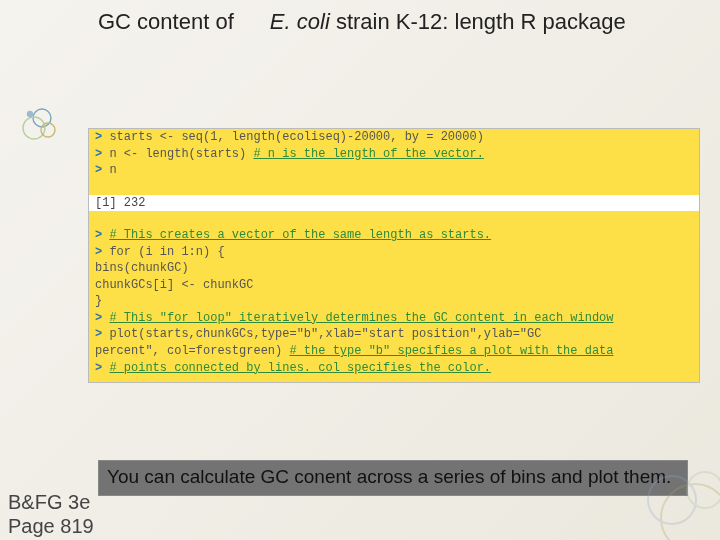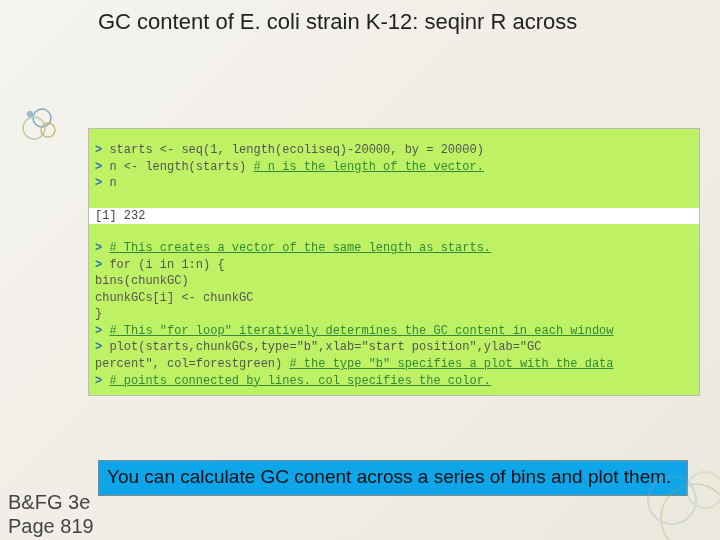--- a/index.html
+++ b/index.html
@@ -17,59 +17,61 @@
     top: 8px;
     left: 98px;
     width: 560px;
   }
   .title {
     font-size: 22px;
     color: #222;
     line-height: 1.25;
   }
   .title .italic {
+    font-style: italic;
+    margin-left: 30px;
   }
   .deco {
     position: absolute;
     left: 12px;
     top: 106px;
     width: 70px;
     height: 40px;
   }
   .code-block {
     position: absolute;
     left: 88px;
     top: 128px;
     width: 612px;
-    background: #bef264;
+    background: #fde047;
     border: 1px solid #bbb;
     font-family: Consolas, "Courier New", monospace;
     font-size: 12px;
     line-height: 1.38;
-    padding: 13px 6px 6px 6px;
+    padding: 0 6px 6px 6px;
     box-sizing: border-box;
   }
   .code-line {
     white-space: pre;
     color: #555;
   }
   .prompt { color: #2a6fb3; font-weight: bold; }
   .comment { color: #2f8a3a; text-decoration: underline; }
   .output-line {
     background: #ffffff;
     color: #444;
     margin: 16px -6px;
     padding: 0 6px;
   }
   .bottom-caption {
     position: absolute;
     left: 98px;
     top: 460px;
     width: 590px;
-    background: #0ea5e9;
+    background: #737373;
     border: 1px solid #888;
     padding: 4px 8px 6px 8px;
     font-size: 19px;
     line-height: 1.25;
     color: #111;
     box-sizing: border-box;
   }
   .footnote {
     position: absolute;
     left: 8px;
@@ -85,21 +87,21 @@
     width: 110px;
     height: 90px;
     opacity: 0.28;
   }
 </style>
 </head>
 <body>
 
 <div class="title-area">
   <div class="title">
-    <span>GC content of </span><span class="italic">E. coli</span><span> strain K-12: seqinr R across</span>
+    <span>GC content of </span><span class="italic">E. coli</span><span> strain K-12: length R package</span>
   </div>
 </div>
 
 <svg class="deco" viewBox="0 0 70 40">
   <circle cx="30" cy="12" r="9" fill="none" stroke="#7aa6c2" stroke-width="1.4"></circle>
   <circle cx="22" cy="22" r="11" fill="none" stroke="#b8cfa0" stroke-width="1.4"></circle>
   <circle cx="36" cy="24" r="7" fill="none" stroke="#c8b870" stroke-width="1.4"></circle>
   <circle cx="18" cy="8" r="3.2" fill="#9fb9cf"></circle>
 </svg>
 

